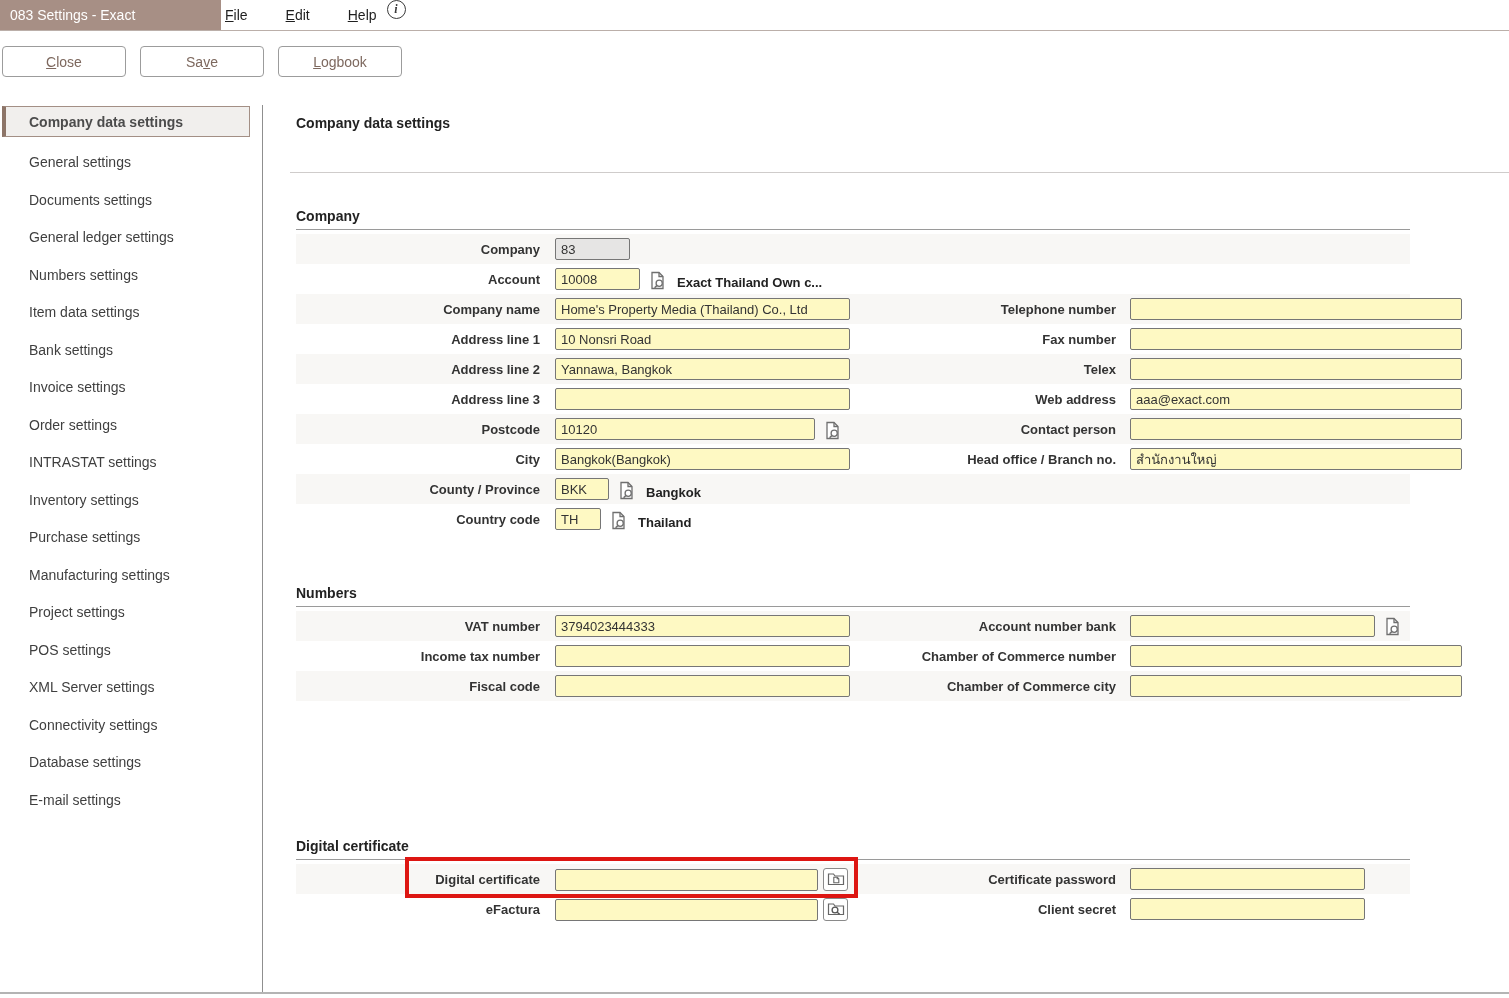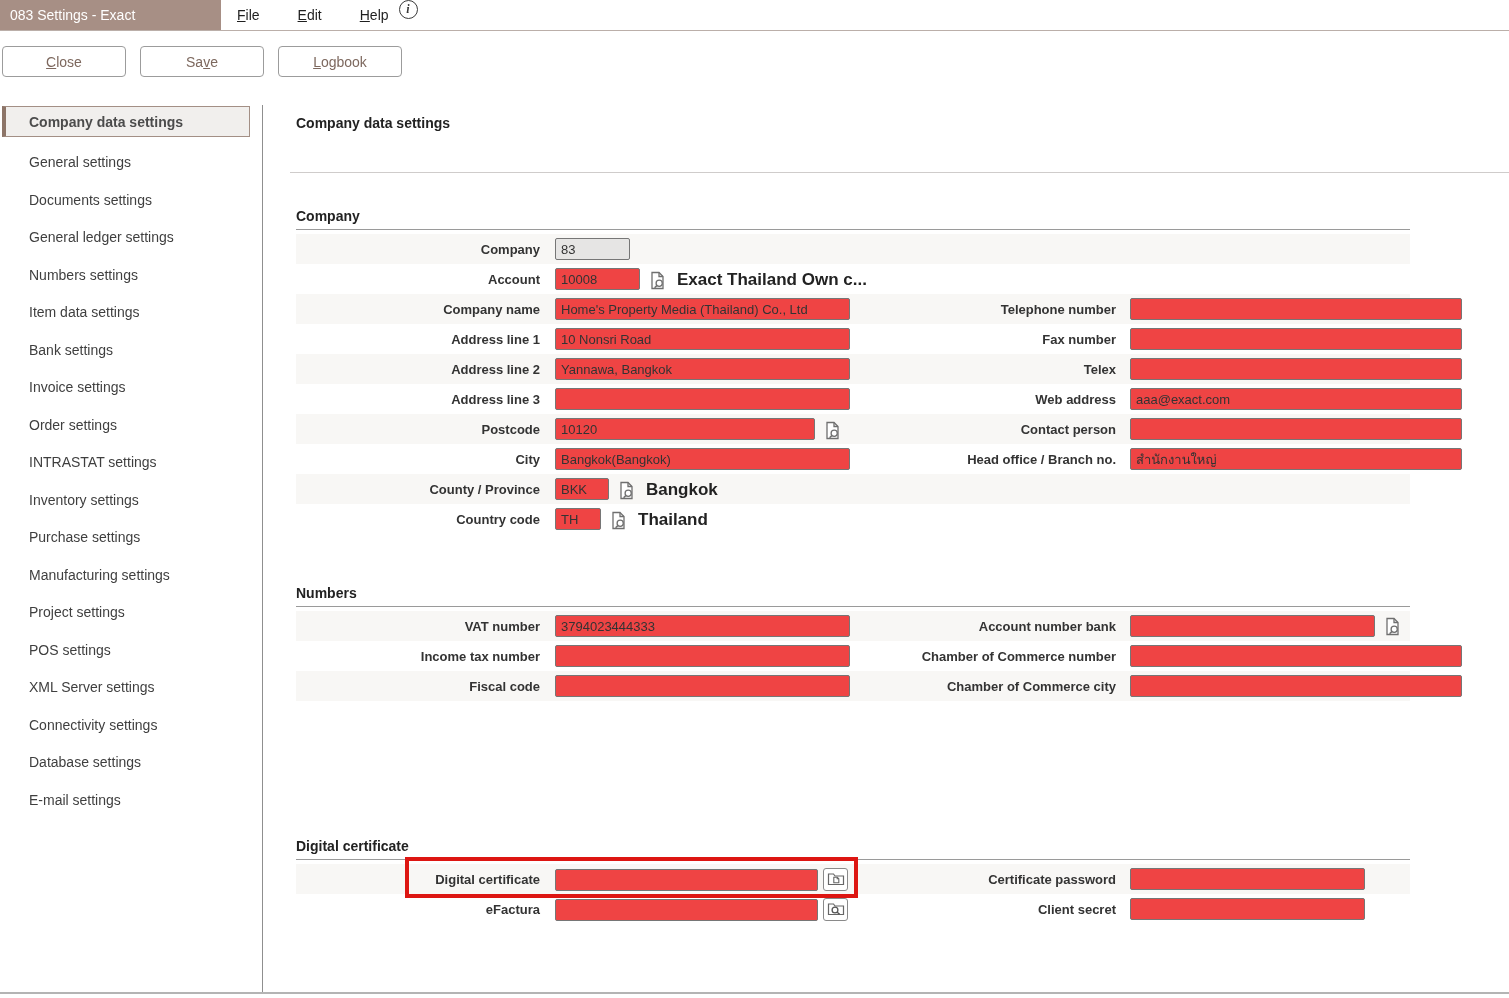--- a/index.html
+++ b/index.html
@@ -8,21 +8,21 @@
     font-family:"Liberation Sans", sans-serif;
     background:#ffffff; color:#333;
     position:relative; overflow:hidden;
   }
 
   
   .topbar { position:absolute; top:0; left:0; right:0; height:31px;
             border-bottom:1px solid #bbafa9; display:flex; align-items:stretch; background:#fff; }
   .title-tab { width:221px; background:#a78f85; color:#fff; font-size:14px;
                display:flex; align-items:center; padding-left:10px; }
-  .menus { display:flex; align-items:center; margin-left:16px; gap:38px; font-size:14px; color:#1f1f1f; }
+  .menus { display:flex; align-items:center; margin-left:4px; gap:38px; font-size:14px; color:#1f1f1f; }
   .menu-item { cursor:default; }
   .key { text-decoration:underline; }
   .info-icon { width:19px; height:19px; border:1.5px solid #3a3a3a; border-radius:50%;
                display:flex; align-items:center; justify-content:center;
                font:italic bold 12px "Liberation Serif", serif; color:#3a3a3a; margin-left:10px; }
   .info-icon::after { content:"i"; }
 
   
   .toolbar { position:absolute; top:46px; left:2px; display:flex; gap:14px; }
   .btn { min-width:124px; height:31px; background:#fff; border:1px solid #9c9c9c; border-radius:4px;
@@ -48,27 +48,27 @@
   .sec-digital  { margin-top:137px; }
   .rows { margin-top:4px; }
   .row { height:30px; display:flex; align-items:center; position:relative; }
   .rows .row:nth-child(odd) { background:#f8f7f5; }
   .lbl  { flex:0 0 244px; text-align:right; font-weight:bold; font-size:13px; color:#333; white-space:nowrap; }
   .fz   { flex:0 0 330px; padding-left:15px; display:flex; align-items:flex-end; }
   .rlbl { flex:0 0 246px; text-align:right; font-weight:bold; font-size:13px; color:#333; white-space:nowrap; }
   .rfz  { flex:0 0 294px; padding-left:14px; display:flex; align-items:center; }
 
   input.inp { height:22px; border:1px solid #767676; border-radius:2px;
-              font:13px "Liberation Sans", sans-serif; color:#333; padding:0 5px; background:#ef4444; }
+              font:13px "Liberation Sans", sans-serif; color:#333; padding:0 5px; background:#fef9c3; }
   input.inp.dis { background:#e6e5e4; }
   .w75{width:75px}.w85{width:85px}.w295{width:295px}.w260{width:260px}.w48{width:54px}
   .w34{width:46px}.w278{width:332px}.w245{width:245px}.w235{width:235px}.w263{width:263px}
 
   .lookup { width:19px; height:19px; margin-left:8px; flex:none; cursor:pointer; }
-  .linked { font-weight:bold; font-size:17px; color:#222; margin-left:10px; white-space:nowrap; }
+  .linked { font-weight:bold; font-size:13px; color:#222; margin-left:10px; white-space:nowrap; }
   .icon-btn { width:25px; height:23px; border:1px solid #8a8a8a; border-radius:3px; background:#fff;
               display:flex; align-items:center; justify-content:center; margin-left:5px; flex:none; cursor:pointer; }
   .red-box { position:absolute; left:109px; top:-7px; width:453px; height:41px;
              border:4px solid #dd1612; pointer-events:none; z-index:5; }
   .defs { position:absolute; width:0; height:0; overflow:hidden; }
 </style>
 </head>
 <body>
 
 <svg class="defs" aria-hidden="true">

